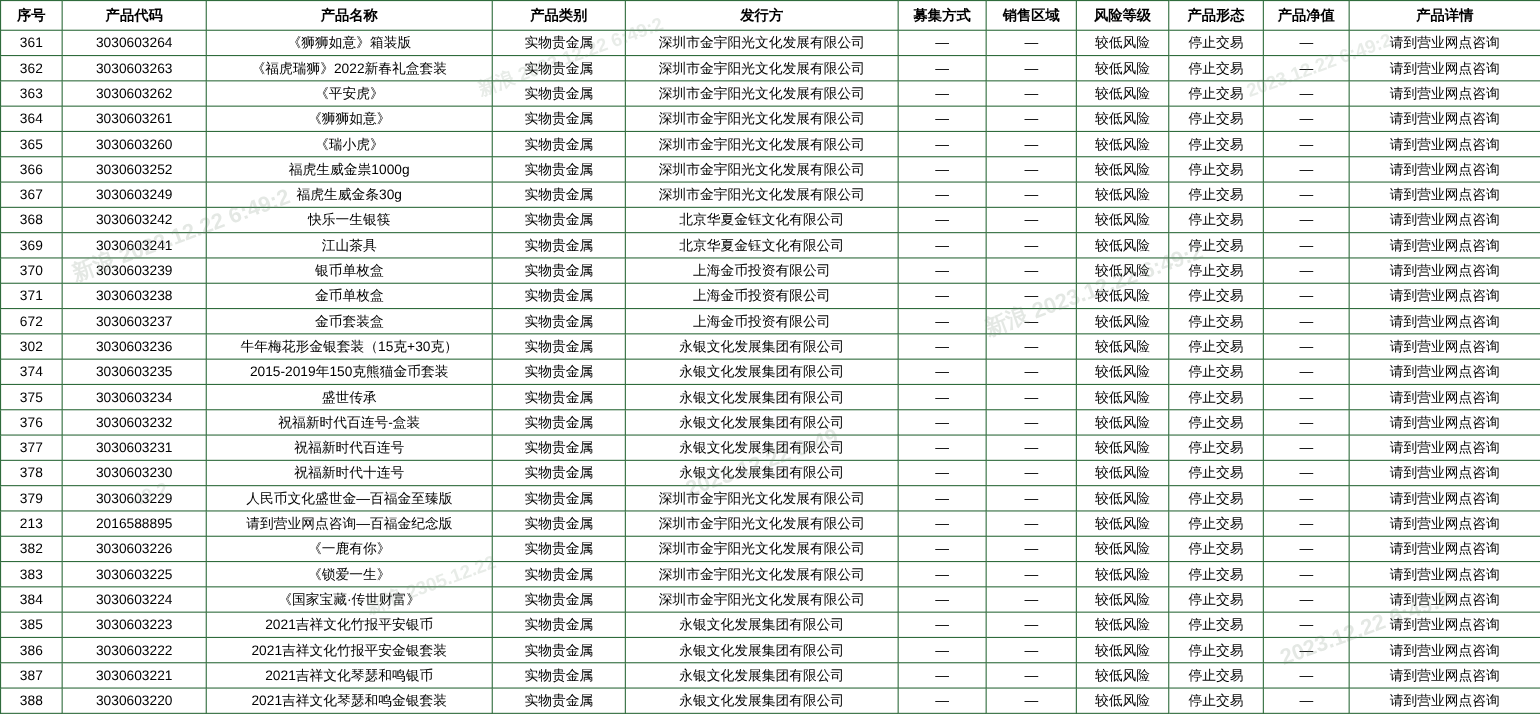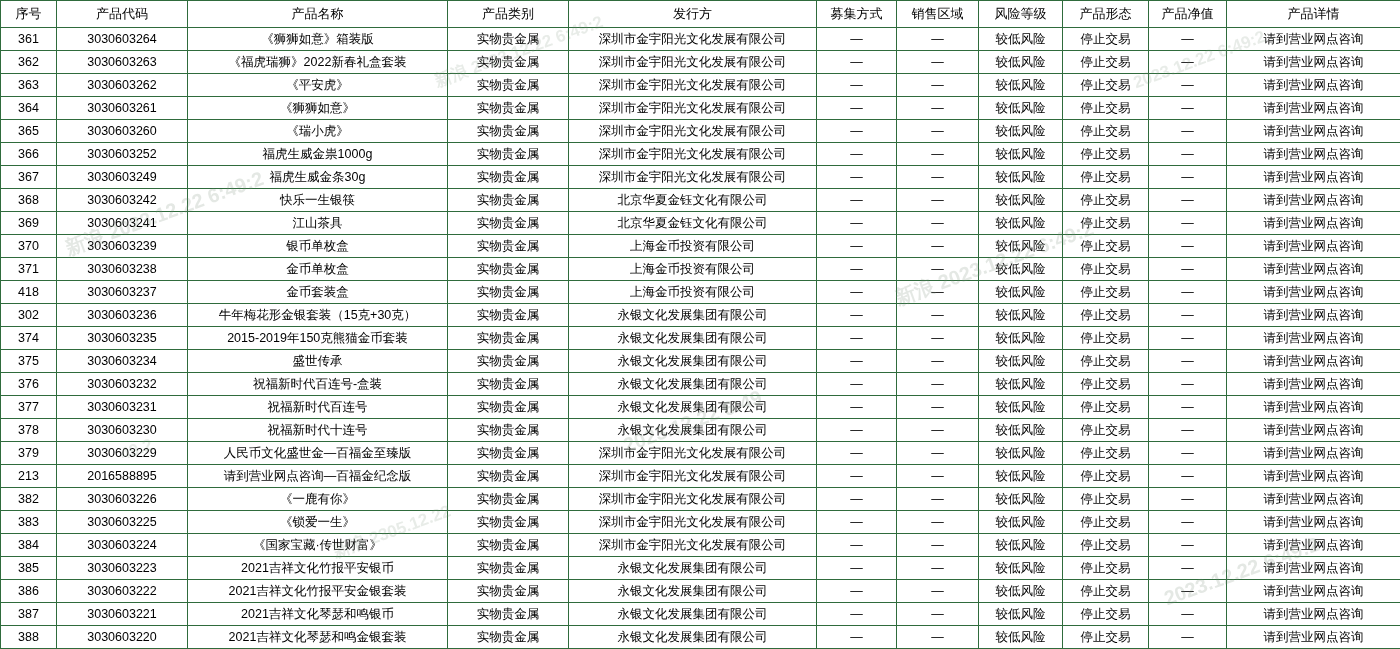--- a/index.html
+++ b/index.html
@@ -25,21 +25,21 @@
     border: 1px solid #2f6b3c;
     padding: 0;
     height: 22px;
     line-height: 22px;
     text-align: center;
     white-space: nowrap;
     overflow: hidden;
     background: #ffffff;
   }
   #product-table thead th {
-    font-weight: normal;
+    font-weight: bold;
     font-size: 13px;
     height: 26px;
     line-height: 26px;
   }
   
   col.c0 { width: 56px; }
   col.c1 { width: 131px; }
   col.c2 { width: 260px; }
   col.c3 { width: 121px; }
   col.c4 { width: 248px; }
@@ -249,21 +249,21 @@
           <td>实物贵金属</td>
           <td>上海金币投资有限公司</td>
           <td>—</td>
           <td>—</td>
           <td>较低风险</td>
           <td>停止交易</td>
           <td>—</td>
           <td>请到营业网点咨询</td>
         </tr>
         <tr>
-          <td>418</td>
+          <td>672</td>
           <td>3030603237</td>
           <td>金币套装盒</td>
           <td>实物贵金属</td>
           <td>上海金币投资有限公司</td>
           <td>—</td>
           <td>—</td>
           <td>较低风险</td>
           <td>停止交易</td>
           <td>—</td>
           <td>请到营业网点咨询</td>

